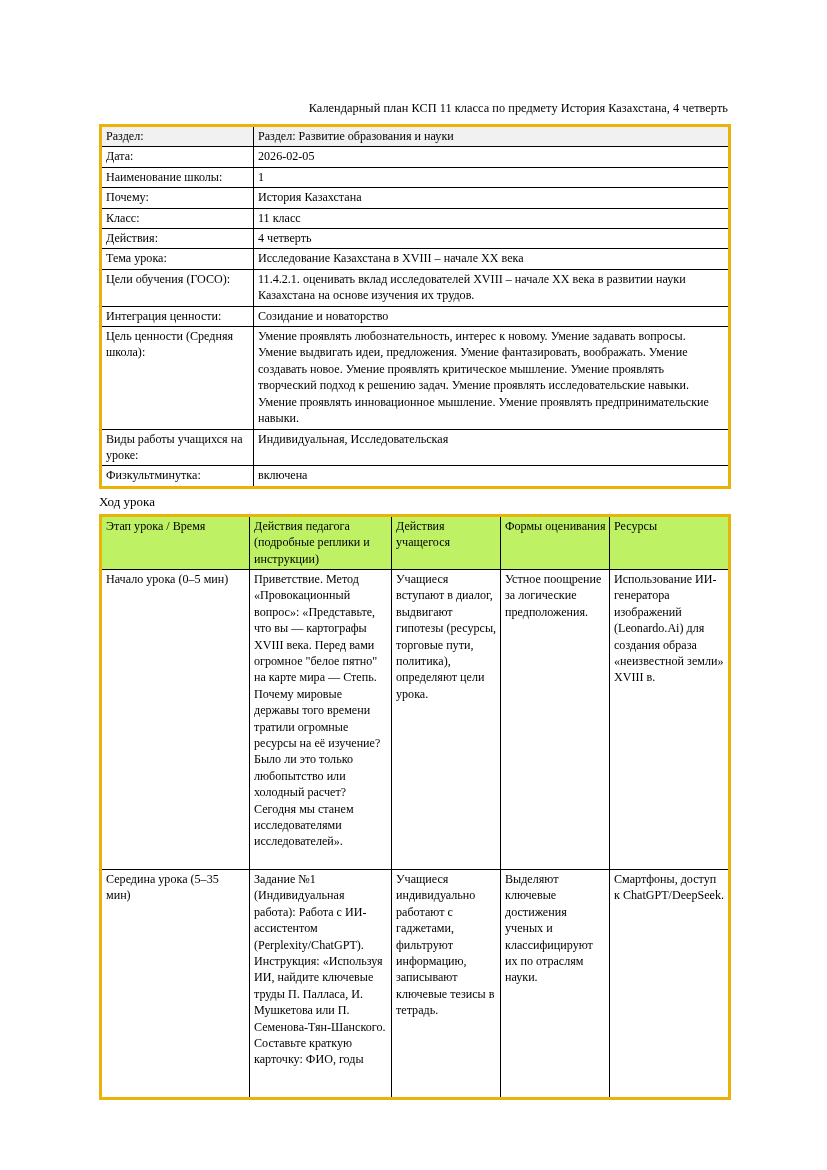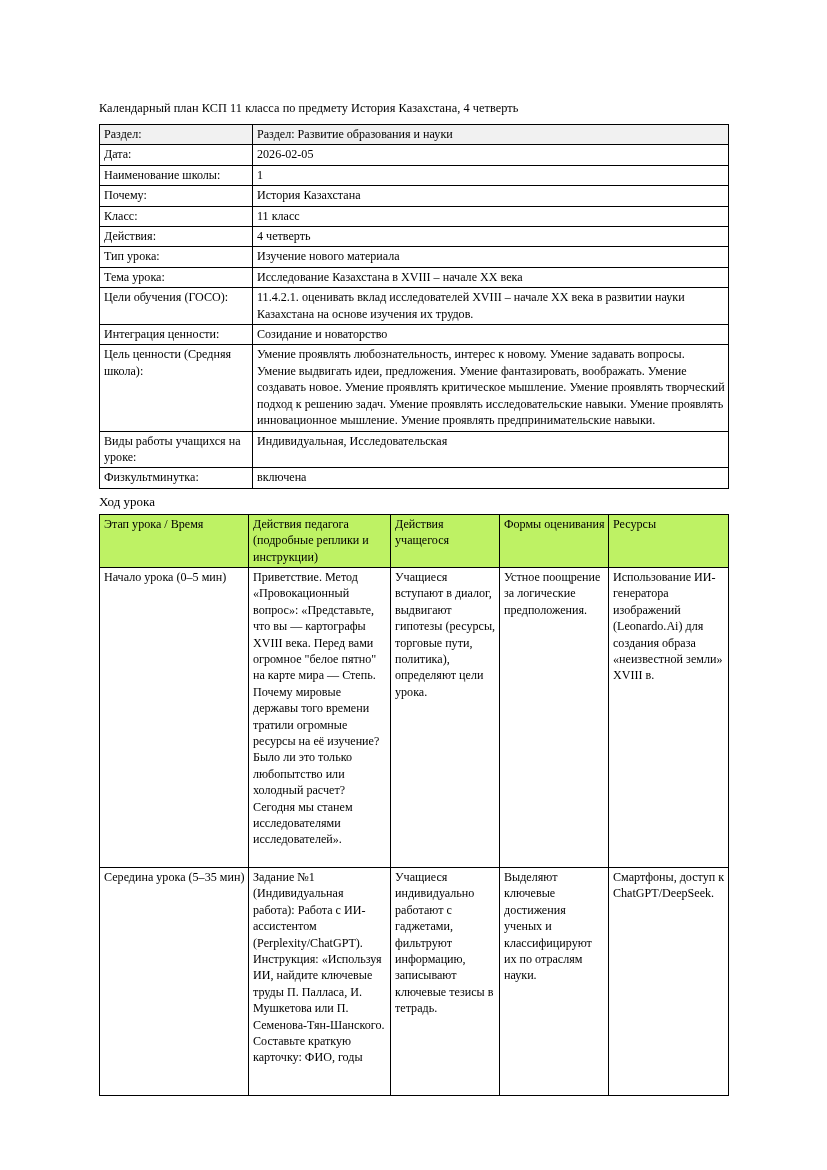--- a/index.html
+++ b/index.html
@@ -25,31 +25,32 @@
     left: 99px;
     top: 100px;
     width: 629px;
   }
   .doc-title {
     font-size: 12.3px;
     line-height: 17px;
     margin: 0 0 7px 0;
     white-space: nowrap;
     letter-spacing: 0.05px;
+    text-align: right;
   }
   .section-label {
     font-size: 13px;
     line-height: 17px;
     margin: 4px 0 4px 0;
   }
   table.doc-table {
     border-collapse: collapse;
     width: 629px;
     table-layout: fixed;
-    border: 1px solid #eab308;
+    border: 3px solid #eab308;
     padding-left: 20px;
   }
   table.doc-table td,
   table.doc-table th {
     border: 1px solid #000000;
     vertical-align: top;
     padding: 1px 3px 2px 4px;
     font-size: 12.1px;
     line-height: 16.4px;
     font-weight: normal;
@@ -106,24 +107,20 @@
           </tr>
           <tr>
             <td>Класс:</td>
             <td>11 класс</td>
           </tr>
           <tr>
             <td>Действия:</td>
             <td>4 четверть</td>
           </tr>
           <tr>
-            <td>Тип урока:</td>
-            <td>Изучение нового материала</td>
-          </tr>
-          <tr>
             <td>Тема урока:</td>
             <td>Исследование Казахстана в XVIII – начале XX века</td>
           </tr>
           <tr>
             <td>Цели обучения (ГОСО):</td>
             <td>11.4.2.1. оценивать вклад исследователей XVIII – начале XX века в развитии науки Казахстана на основе изучения их трудов.</td>
           </tr>
           <tr>
             <td>Интеграция ценности:</td>
             <td>Созидание и новаторство</td>

